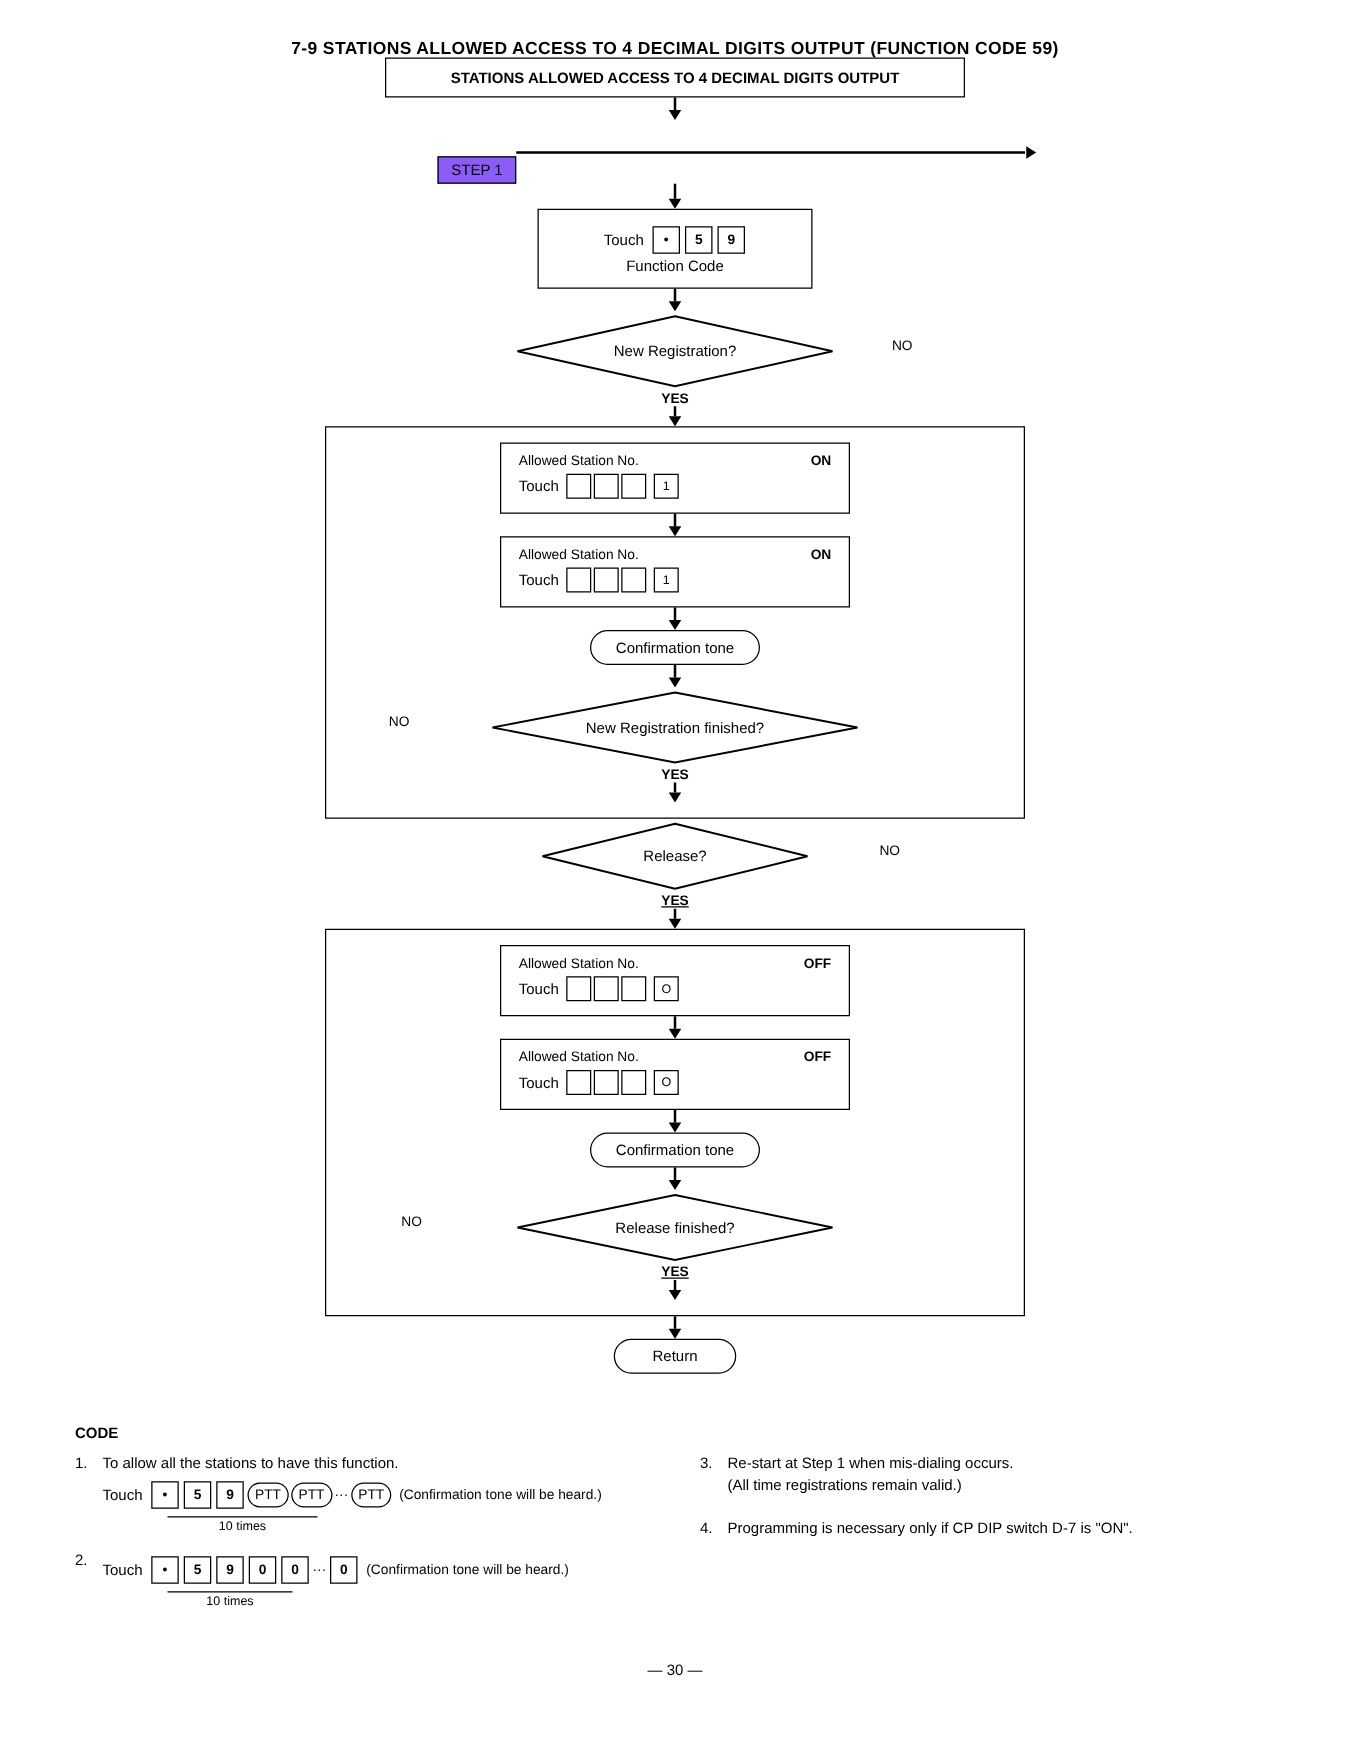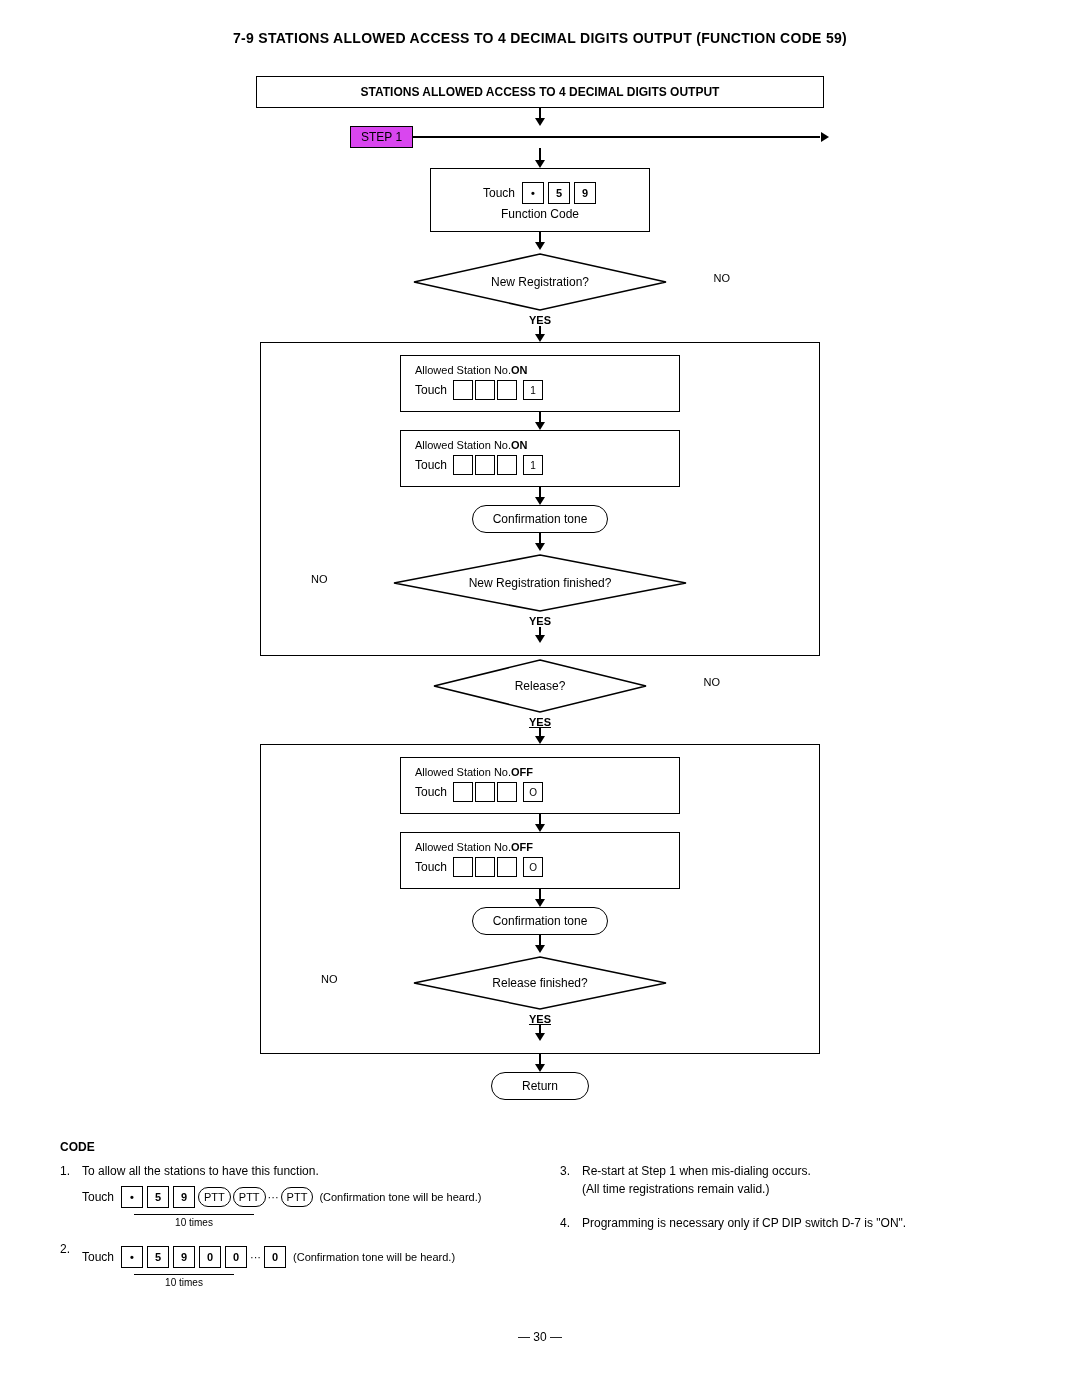--- a/index.html
+++ b/index.html
@@ -9,21 +9,20 @@
       font-size: 13px;
       color: #000;
       width: 1080px;
       min-height: 1397px;
       padding: 30px 60px;
     }
     h1.page-title {
       text-align: center;
       font-size: 14px;
       font-weight: bold;
-      margin-bottom: 30px;
       letter-spacing: 0.3px;
     }
     .flowchart-container {
       display: flex;
       flex-direction: column;
       align-items: center;
       width: 100%;
       position: relative;
     }
     
@@ -61,33 +60,34 @@
       border: 1.5px solid #000;
       width: 22px;
       height: 22px;
       font-size: 11px;
       font-weight: bold;
       margin: 0 1px;
       background: #fff;
     }
     .step-box {
       border: 1.5px solid #000;
-      background: #d946ef;
+      background: #8b5cf6;
       padding: 3px 10px;
       font-size: 12px;
       display: inline-block;
+      margin-top: 29px;
     }
     
     .top-rect {
       border: 1.5px solid #000;
       padding: 8px 30px;
       text-align: center;
       font-size: 12px;
       font-weight: bold;
-      width: 568px;
+      width: 464px;
       background: #fff;
     }
     
     .touch-line {
       display: flex;
       align-items: center;
       gap: 6px;
       font-size: 12px;
       margin: 3px 0;
     }
@@ -142,20 +142,21 @@
     .station-box {
       border: 1.5px solid #000;
       padding: 8px 14px;
       width: 280px;
       background: #fff;
       font-size: 12px;
     }
     .station-box-row {
       display: flex;
       align-items: center;
+      justify-content: space-between;
       margin-bottom: 4px;
     }
     .sq-box {
       width: 20px;
       height: 20px;
       border: 1.5px solid #000;
       display: inline-flex;
       align-items: center;
       justify-content: center;
       font-size: 11px;

